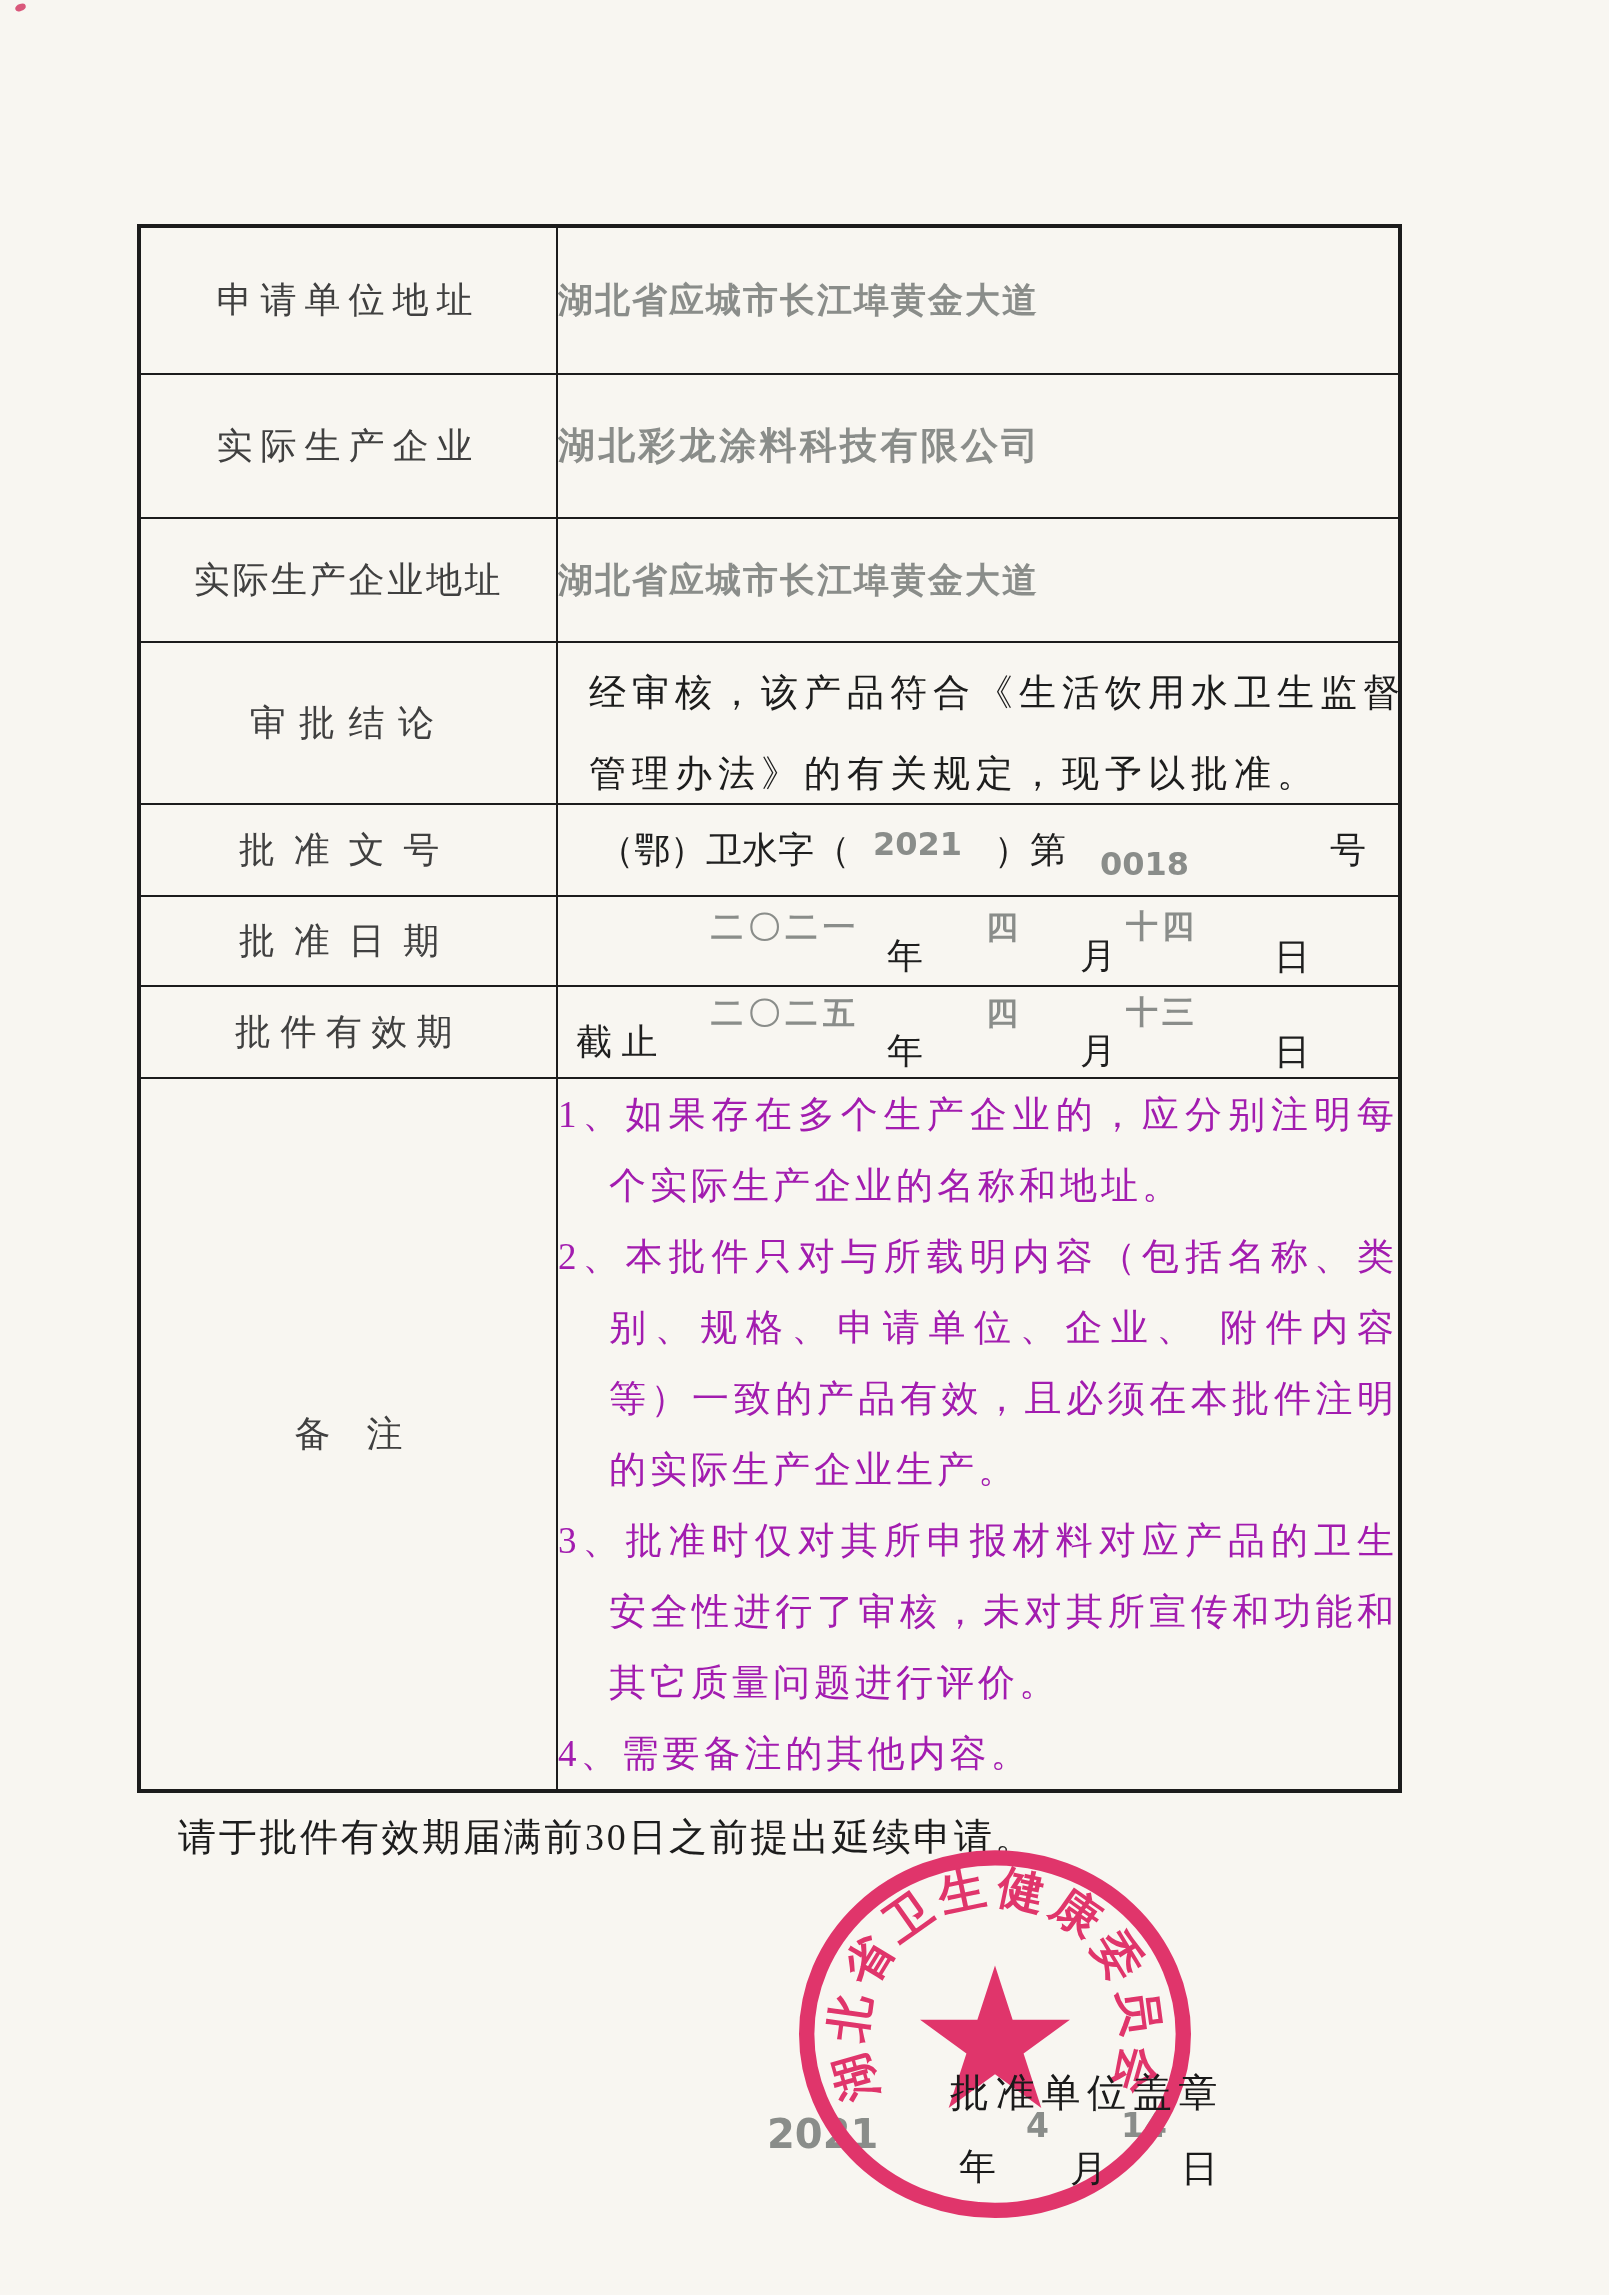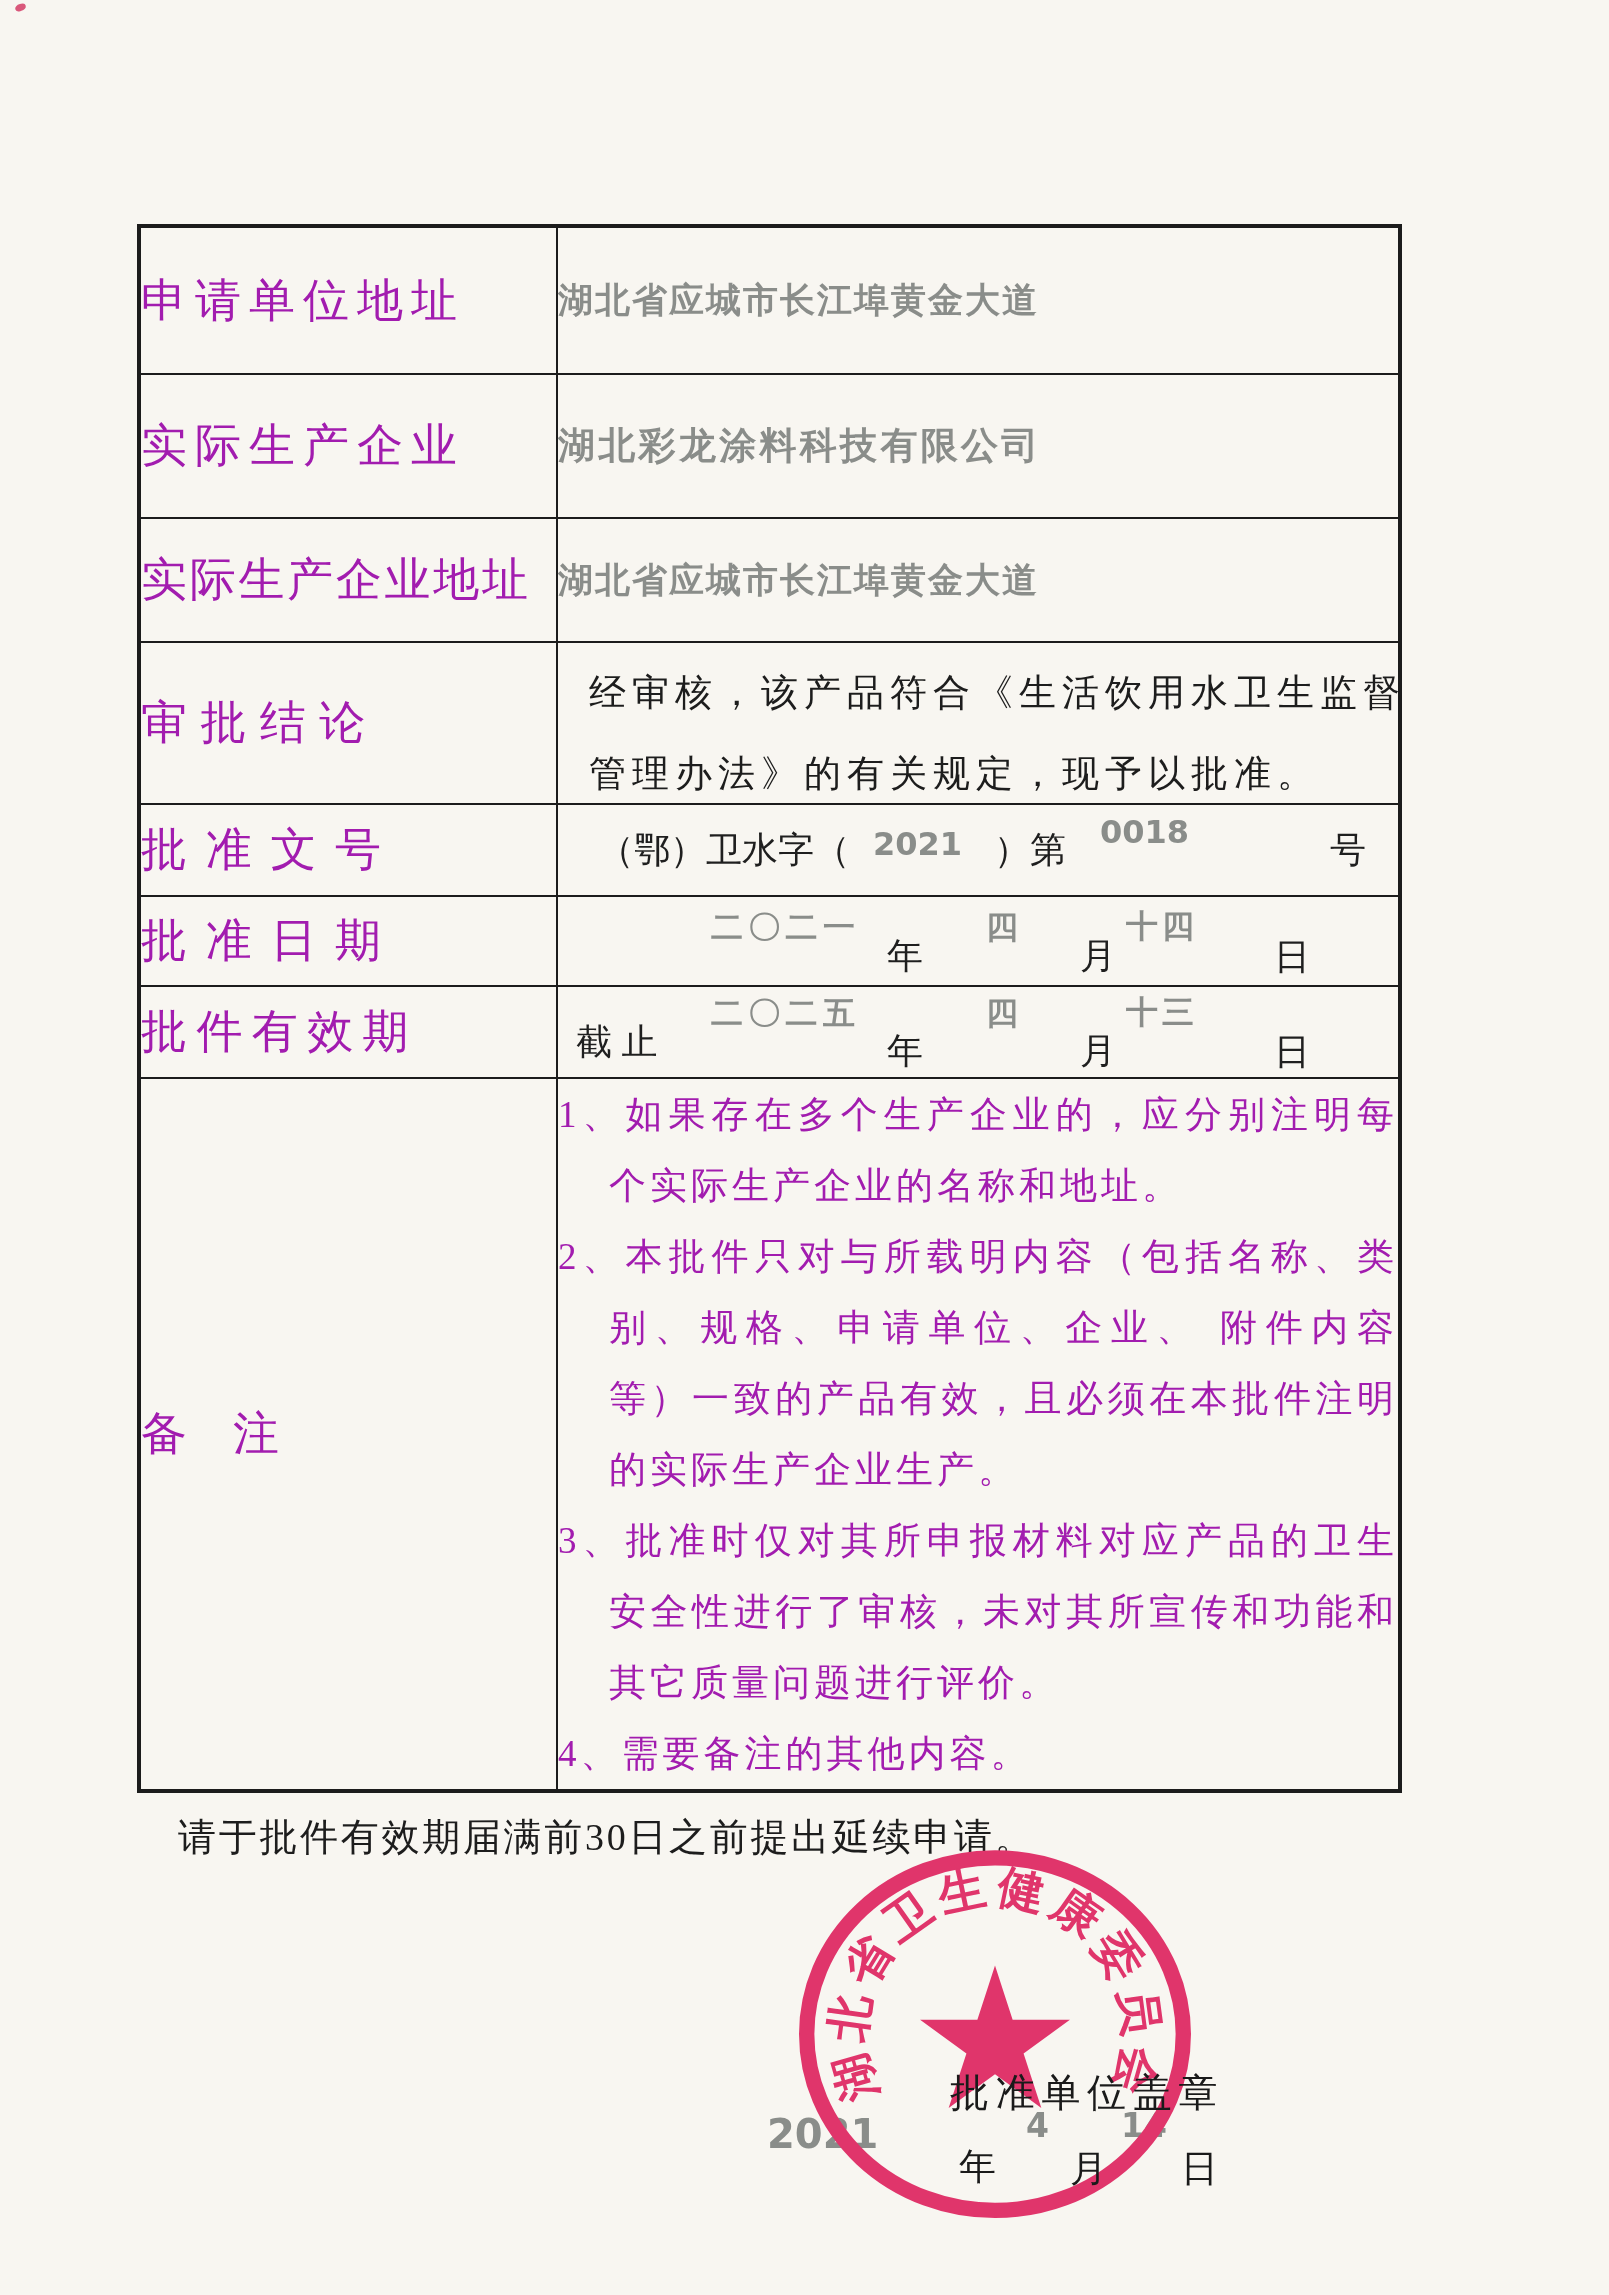--- a/index.html
+++ b/index.html
@@ -18,22 +18,23 @@
     border-collapse:collapse;
     table-layout:fixed;
     border:4.7px solid #1c1c1c;
   }
   table.doc td{
     border:2.7px solid #1c1c1c;
     vertical-align:middle;
     padding:0;
   }
   td.label{
-    font-size:46px;
-    color:#a21caf;
+    text-align:center;
+    font-size:36px;
+    color:#404040;
   }
   .ls12{letter-spacing:8px;}
   .ls4{letter-spacing:2.7px;}
   .ls20{letter-spacing:13.4px;}
   .ls28{letter-spacing:18.7px;}
   .ls14{letter-spacing:9.4px;}
   .printed{
     color:#8a8d8a;
     font-weight:bold;
     font-family:"DejaVu Sans","Liberation Sans",sans-serif;
@@ -132,21 +133,21 @@
     </td>
   </tr>
 
   <tr style="height:90px">
     <td class="label ls28">批准文号</td>
     <td>
       <div class="cellbox" style="height:90px">
         <span class="abs black-inline" style="left:40px;top:21.4px">（鄂）卫水字（</span>
         <span class="abs gray-inline" style="left:315px;top:20px">2021</span>
         <span class="abs black-inline" style="left:436px;top:21.4px">）第</span>
-        <span class="abs gray-inline" style="left:542px;top:8px">0018</span>
+        <span class="abs gray-inline" style="left:542px;top:40px">0018</span>
         <span class="abs black-inline" style="left:772px;top:21.4px">号</span>
       </div>
     </td>
   </tr>
 
   <tr style="height:88px">
     <td class="label ls28">批准日期</td>
     <td>
       <div class="cellbox" style="height:88px">
         <span class="abs gray-inline" style="left:153px;top:9.4px;letter-spacing:5.3px">二〇二一</span>

